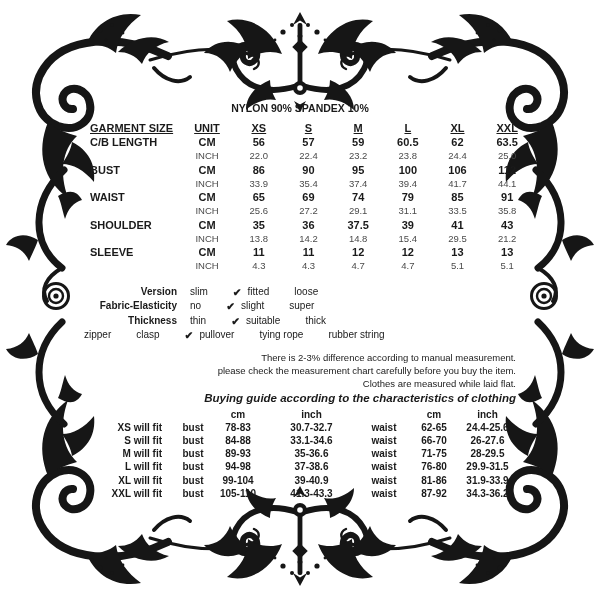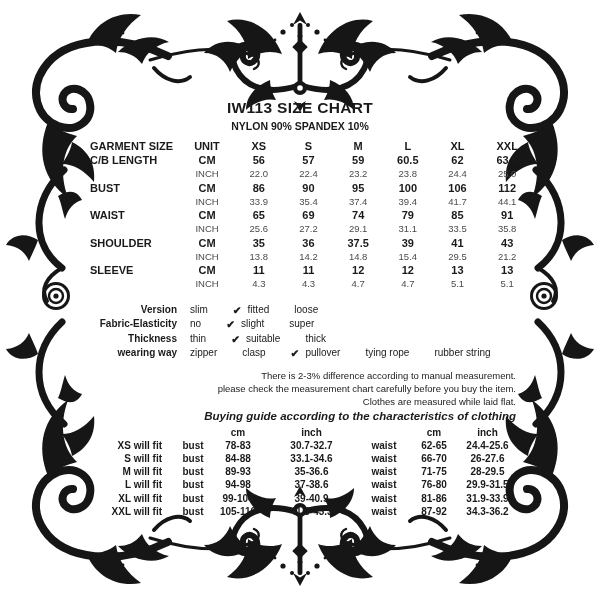--- a/index.html
+++ b/index.html
@@ -11,21 +11,21 @@
   .content{position:absolute;left:84px;top:99px;width:448px;z-index:2;}
 
   .title{text-align:center;font-size:15.5px;font-weight:bold;letter-spacing:.3px;width:432px;}
   .subtitle{text-align:center;font-size:10.5px;font-weight:bold;margin-top:3px;width:432px;}
 
   
   .size-table{margin-top:7px;width:448px;}
   .st-row{display:grid;grid-template-columns:96px 54px repeat(6,1fr);}
   .st-cell{text-align:center;white-space:nowrap;}
   .st-cell.first{text-align:left;padding-left:6px;}
-  .st-head{line-height:14px;font-size:11px;font-weight:bold;}
+  .st-head{line-height:14px;font-size:11px;font-weight:bold;text-decoration:underline;}
   .st-cm{line-height:14px;font-size:11px;font-weight:bold;}
   .st-inch{line-height:13.5px;font-size:9.5px;color:#4a4a4a;}
 
   
   .attributes{margin-top:12px;width:432px;}
   .attr-row{display:flex;align-items:center;line-height:14.5px;font-size:10px;}
   .attr-label{width:106px;text-align:right;font-weight:bold;padding-right:13px;box-sizing:border-box;flex:none;white-space:nowrap;}
   .attr-opt{display:flex;align-items:flex-end;margin-right:25px;white-space:nowrap;}
   .attr-opt .check{font-weight:bold;margin-right:6px;font-size:10.5px;}
 
@@ -124,21 +124,20 @@
       </g>
     <g>
       <use href="#topDots"></use>
       <use href="#topDots" transform="translate(600,0) scale(-1,1)"></use>
       <use href="#topDots" transform="translate(0,598) scale(1,-1)"></use>
       <use href="#topDots" transform="translate(600,598) scale(-1,-1)"></use>
     </g>
   </svg>
 
   <div class="content">
-    <div class="title">IW113 SIZE CHART</div>
     <div class="subtitle">NYLON 90% SPANDEX 10%</div>
 
     <div id="size-table" class="size-table">
         <div class="st-row st-head">
           <div class="st-cell first">GARMENT SIZE</div>
           <div class="st-cell">UNIT</div>
           <div class="st-cell">XS</div>
           <div class="st-cell">S</div>
           <div class="st-cell">M</div>
           <div class="st-cell">L</div>
@@ -281,21 +280,20 @@
           </div>
           <div class="attr-opt">
             <span class="check">✔</span>
             <span class="opt-text">suitable</span>
           </div>
           <div class="attr-opt">
             <span class="opt-text">thick</span>
           </div>
         </div>
         <div class="attr-row">
-          <div class="attr-label">wearing way</div>
           <div class="attr-opt">
             <span class="opt-text">zipper</span>
           </div>
           <div class="attr-opt">
             <span class="opt-text">clasp</span>
           </div>
           <div class="attr-opt">
             <span class="check">✔</span>
             <span class="opt-text">pullover</span>
           </div>

